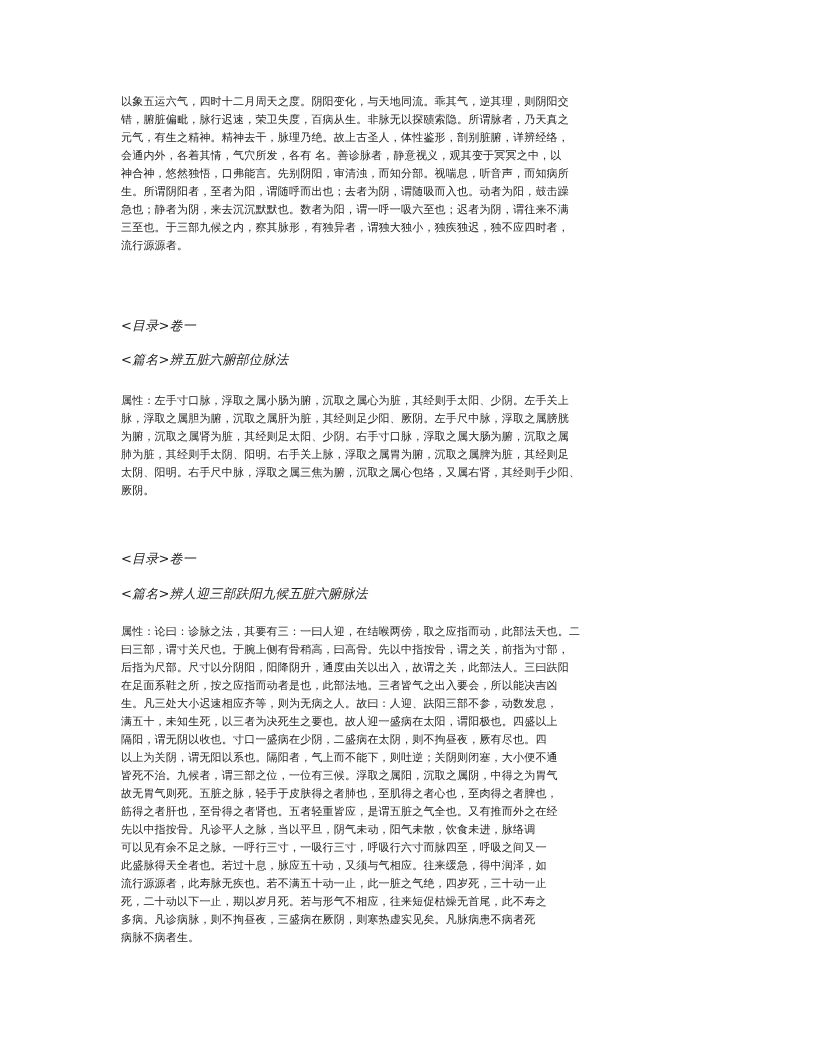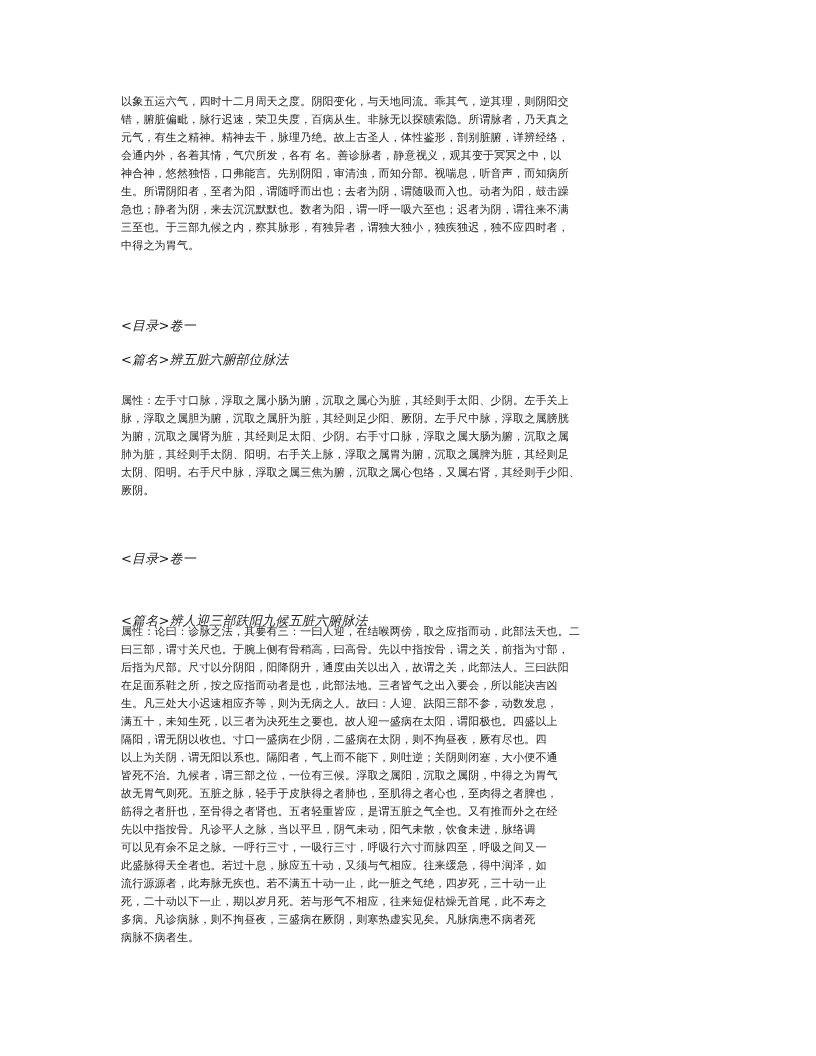--- a/index.html
+++ b/index.html
@@ -48,42 +48,42 @@
 
   <div class="block" style="top:93px;">
     <div class="line">以象五运六气，四时十二月周天之度。阴阳变化，与天地同流。乖其气，逆其理，则阴阳交</div>
     <div class="line">错，腑脏偏毗，脉行迟速，荣卫失度，百病从生。非脉无以探赜索隐。所谓脉者，乃天真之</div>
     <div class="line">元气，有生之精神。精神去干，脉理乃绝。故上古圣人，体性鉴形，剖别脏腑，详辨经络，</div>
     <div class="line">会通内外，各着其情，气穴所发，各有  名。善诊脉者，静意视义，观其变于冥冥之中，以</div>
     <div class="line">神合神，悠然独悟，口弗能言。先别阴阳，审清浊，而知分部。视喘息，听音声，而知病所</div>
     <div class="line">生。所谓阴阳者，至者为阳，谓随呼而出也；去者为阴，谓随吸而入也。动者为阳，鼓击躁</div>
     <div class="line">急也；静者为阴，来去沉沉默默也。数者为阳，谓一呼一吸六至也；迟者为阴，谓往来不满</div>
     <div class="line">三至也。于三部九候之内，察其脉形，有独异者，谓独大独小，独疾独迟，独不应四时者，</div>
-    <div class="line">中得之为胃气。</div>
+    <div class="line">流行源源者。</div>
   </div>
 
   <div class="block" style="top:317px;">
     <div class="heading">&lt;目录&gt;卷一</div>
   </div>
   <div class="block" style="top:351px;">
     <div class="heading">&lt;篇名&gt;辨五脏六腑部位脉法</div>
   </div>
   <div class="block" style="top:392px;">
     <div class="line">属性：左手寸口脉，浮取之属小肠为腑，沉取之属心为脏，其经则手太阳、少阴。左手关上</div>
     <div class="line">脉，浮取之属胆为腑，沉取之属肝为脏，其经则足少阳、厥阴。左手尺中脉，浮取之属膀胱</div>
     <div class="line">为腑，沉取之属肾为脏，其经则足太阳、少阴。右手寸口脉，浮取之属大肠为腑，沉取之属</div>
     <div class="line">肺为脏，其经则手太阴、阳明。右手关上脉，浮取之属胃为腑，沉取之属脾为脏，其经则足</div>
     <div class="line">太阴、阳明。右手尺中脉，浮取之属三焦为腑，沉取之属心包络，又属右肾，其经则手少阳、</div>
     <div class="line">厥阴。</div>
   </div>
 
   <div class="block" style="top:550px;">
     <div class="heading">&lt;目录&gt;卷一</div>
   </div>
-  <div class="block" style="top:585px;margin-top:27px;">
+  <div class="block" style="top:585px;">
     <div class="heading">&lt;篇名&gt;辨人迎三部趺阳九候五脏六腑脉法</div>
   </div>
   <div class="block" style="top:623px;font-family:Liberation Mono, monospace;">
     <div class="line">属性：论曰：诊脉之法，其要有三：一曰人迎，在结喉两傍，取之应指而动，此部法天也。二</div>
     <div class="line">曰三部，谓寸关尺也。于腕上侧有骨稍高，曰高骨。先以中指按骨，谓之关，前指为寸部，</div>
     <div class="line">后指为尺部。尺寸以分阴阳，阳降阴升，通度由关以出入，故谓之关，此部法人。三曰趺阳</div>
     <div class="line">在足面系鞋之所，按之应指而动者是也，此部法地。三者皆气之出入要会，所以能决吉凶</div>
     <div class="line">生。凡三处大小迟速相应齐等，则为无病之人。故曰：人迎、趺阳三部不参，动数发息，</div>
     <div class="line">满五十，未知生死，以三者为决死生之要也。故人迎一盛病在太阳，谓阳极也。四盛以上</div>
     <div class="line">隔阳，谓无阴以收也。寸口一盛病在少阴，二盛病在太阴，则不拘昼夜，厥有尽也。四</div>

